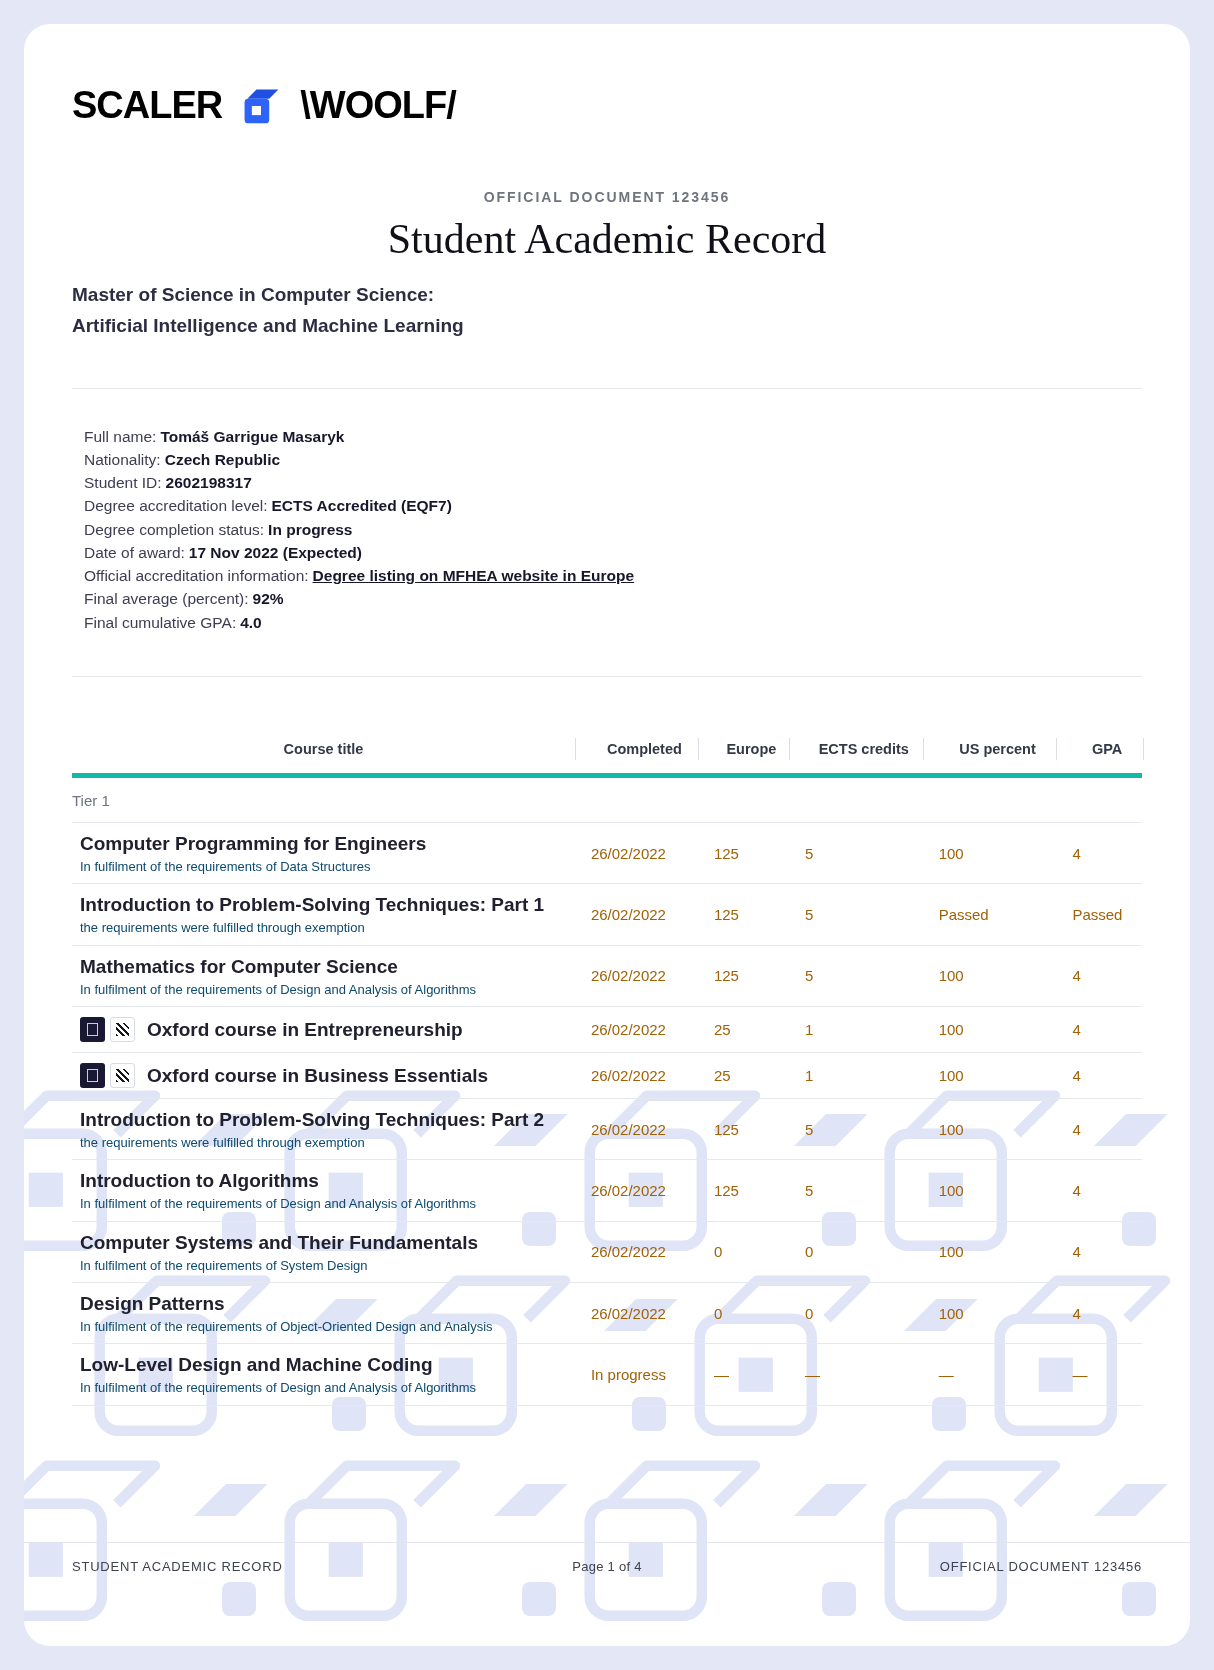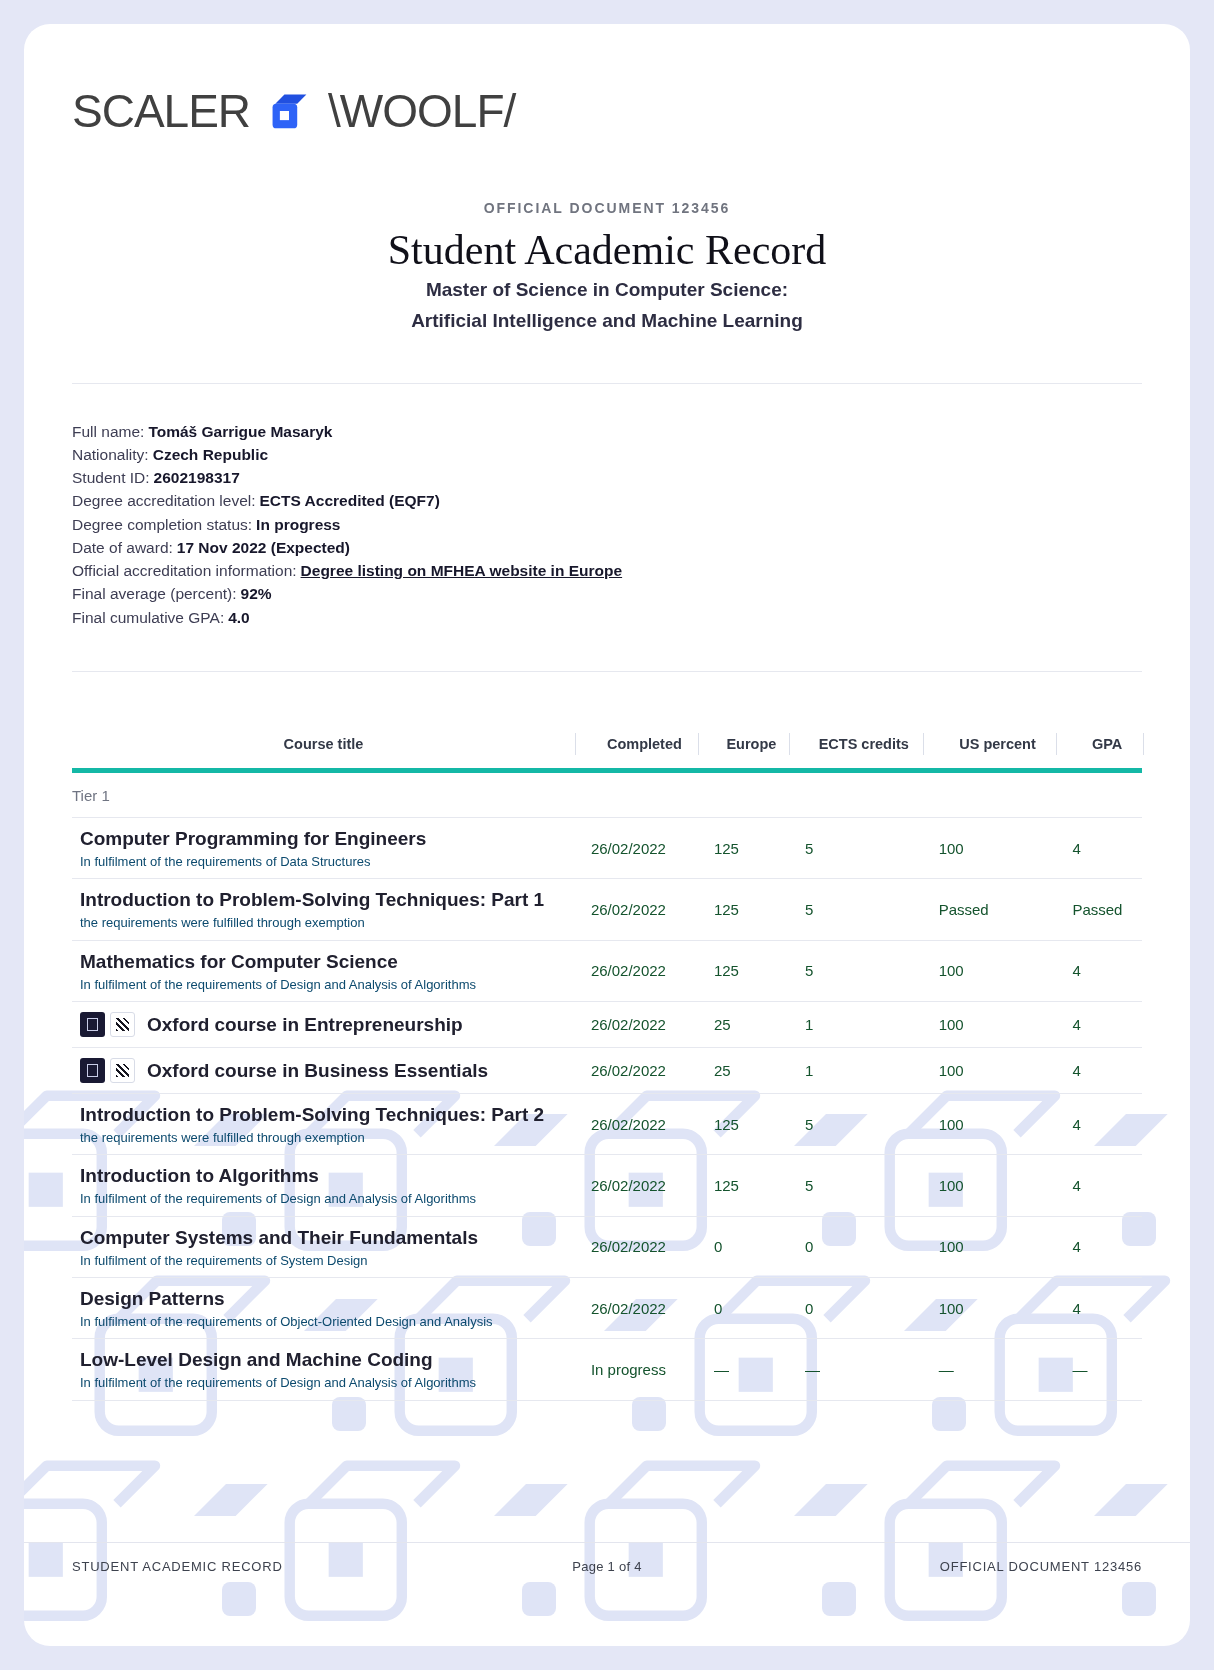--- a/index.html
+++ b/index.html
@@ -16,47 +16,47 @@
     background: #ffffff;
     border-radius: 26px;
     min-height: 1622px;
     overflow: hidden;
   }
   .content { position: relative; z-index: 1; padding: 60px 48px 0 48px; }
 
   
   .brand-row { display: flex; align-items: center; gap: 18px; }
   .brand-text {
-    font-size: 46px; font-weight: 400; letter-spacing: -1px; color: #404040;
+    font-size: 38px; font-weight: 700; letter-spacing: -1px; color: #000000;
   }
   .cube-icon { width: 42px; height: 42px; display: block; }
 
   
   .doc-label {
     margin-top: 62px; text-align: center;
     font-size: 14px; font-weight: 600; letter-spacing: 0.14em;
     color: #70747f; text-transform: uppercase;
   }
   .doc-title {
     margin-top: 10px; text-align: center;
     font-family: "Liberation Serif", "DejaVu Serif", serif;
     font-size: 42px; font-weight: 500; color: #101019;
   }
   .degree {
-    margin-top: 0; text-align: center;
+    margin-top: 16px; 
     font-size: 19px; font-weight: 700; color: #2d2d42; line-height: 1.65;
   }
 
   .rule { border: 0; border-top: 1px solid #e6e8ef; margin: 0; }
   .rule-1 { margin-top: 46px; }
   .rule-2 { margin-top: 42px; }
 
   
   .student-info { margin-top: 36px; font-size: 15.5px; line-height: 1.5; }
-  .info-line { color: #3d3d53; }
+  .info-line { color: #3d3d53; margin-left: 12px; }
   .info-label { margin-right: 4px; }
   .info-value { font-weight: 700; color: #17172b; }
   .info-value.link { text-decoration: underline; cursor: pointer; }
 
   
   .course-table { margin-top: 56px; }
   .cell { position: relative; }
   .col-title     { width: 47%; }
   .col-completed { width: 11.5%; padding-left: 16px; }
   .col-hours     { width: 8.5%;  padding-left: 16px; }
@@ -78,21 +78,21 @@
 
   .tier-row {
     padding: 14px 0 13px 0; border-bottom: 1px solid #e6e8ef;
     font-size: 15px; color: #6f7482;
   }
   .row { display: flex; align-items: center; border-bottom: 1px solid #e6e8ef; padding: 8px 0; min-height: 50px; }
   .row.single { min-height: 46px; }
   .row .col-title { padding-left: 8px; display: flex; align-items: center; gap: 12px; }
   .t1 { font-size: 19px; font-weight: 700; color: #20202f; line-height: 1.32; }
   .t2 { font-size: 13px; color: #0c4a6e; margin-top: 3px; line-height: 1.25; }
-  .val { font-size: 15px; color: #14532d; }
+  .val { font-size: 15px; color: #a16207; }
 
   .logos { display: inline-flex; gap: 5px; flex: none; }
   .course-logo {
     width: 25px; height: 25px; border-radius: 3px;
     display: inline-flex; align-items: center; justify-content: center; flex: none;
   }
   .course-logo.oxford { background: #191933; }
   .course-logo.oxford .logo-inner { width: 11px; height: 13px; border: 1.5px solid #c9cde8; }
   .course-logo.said { background: #ffffff; border: 1px solid #d8dce7; }
   .course-logo.said .logo-inner {

